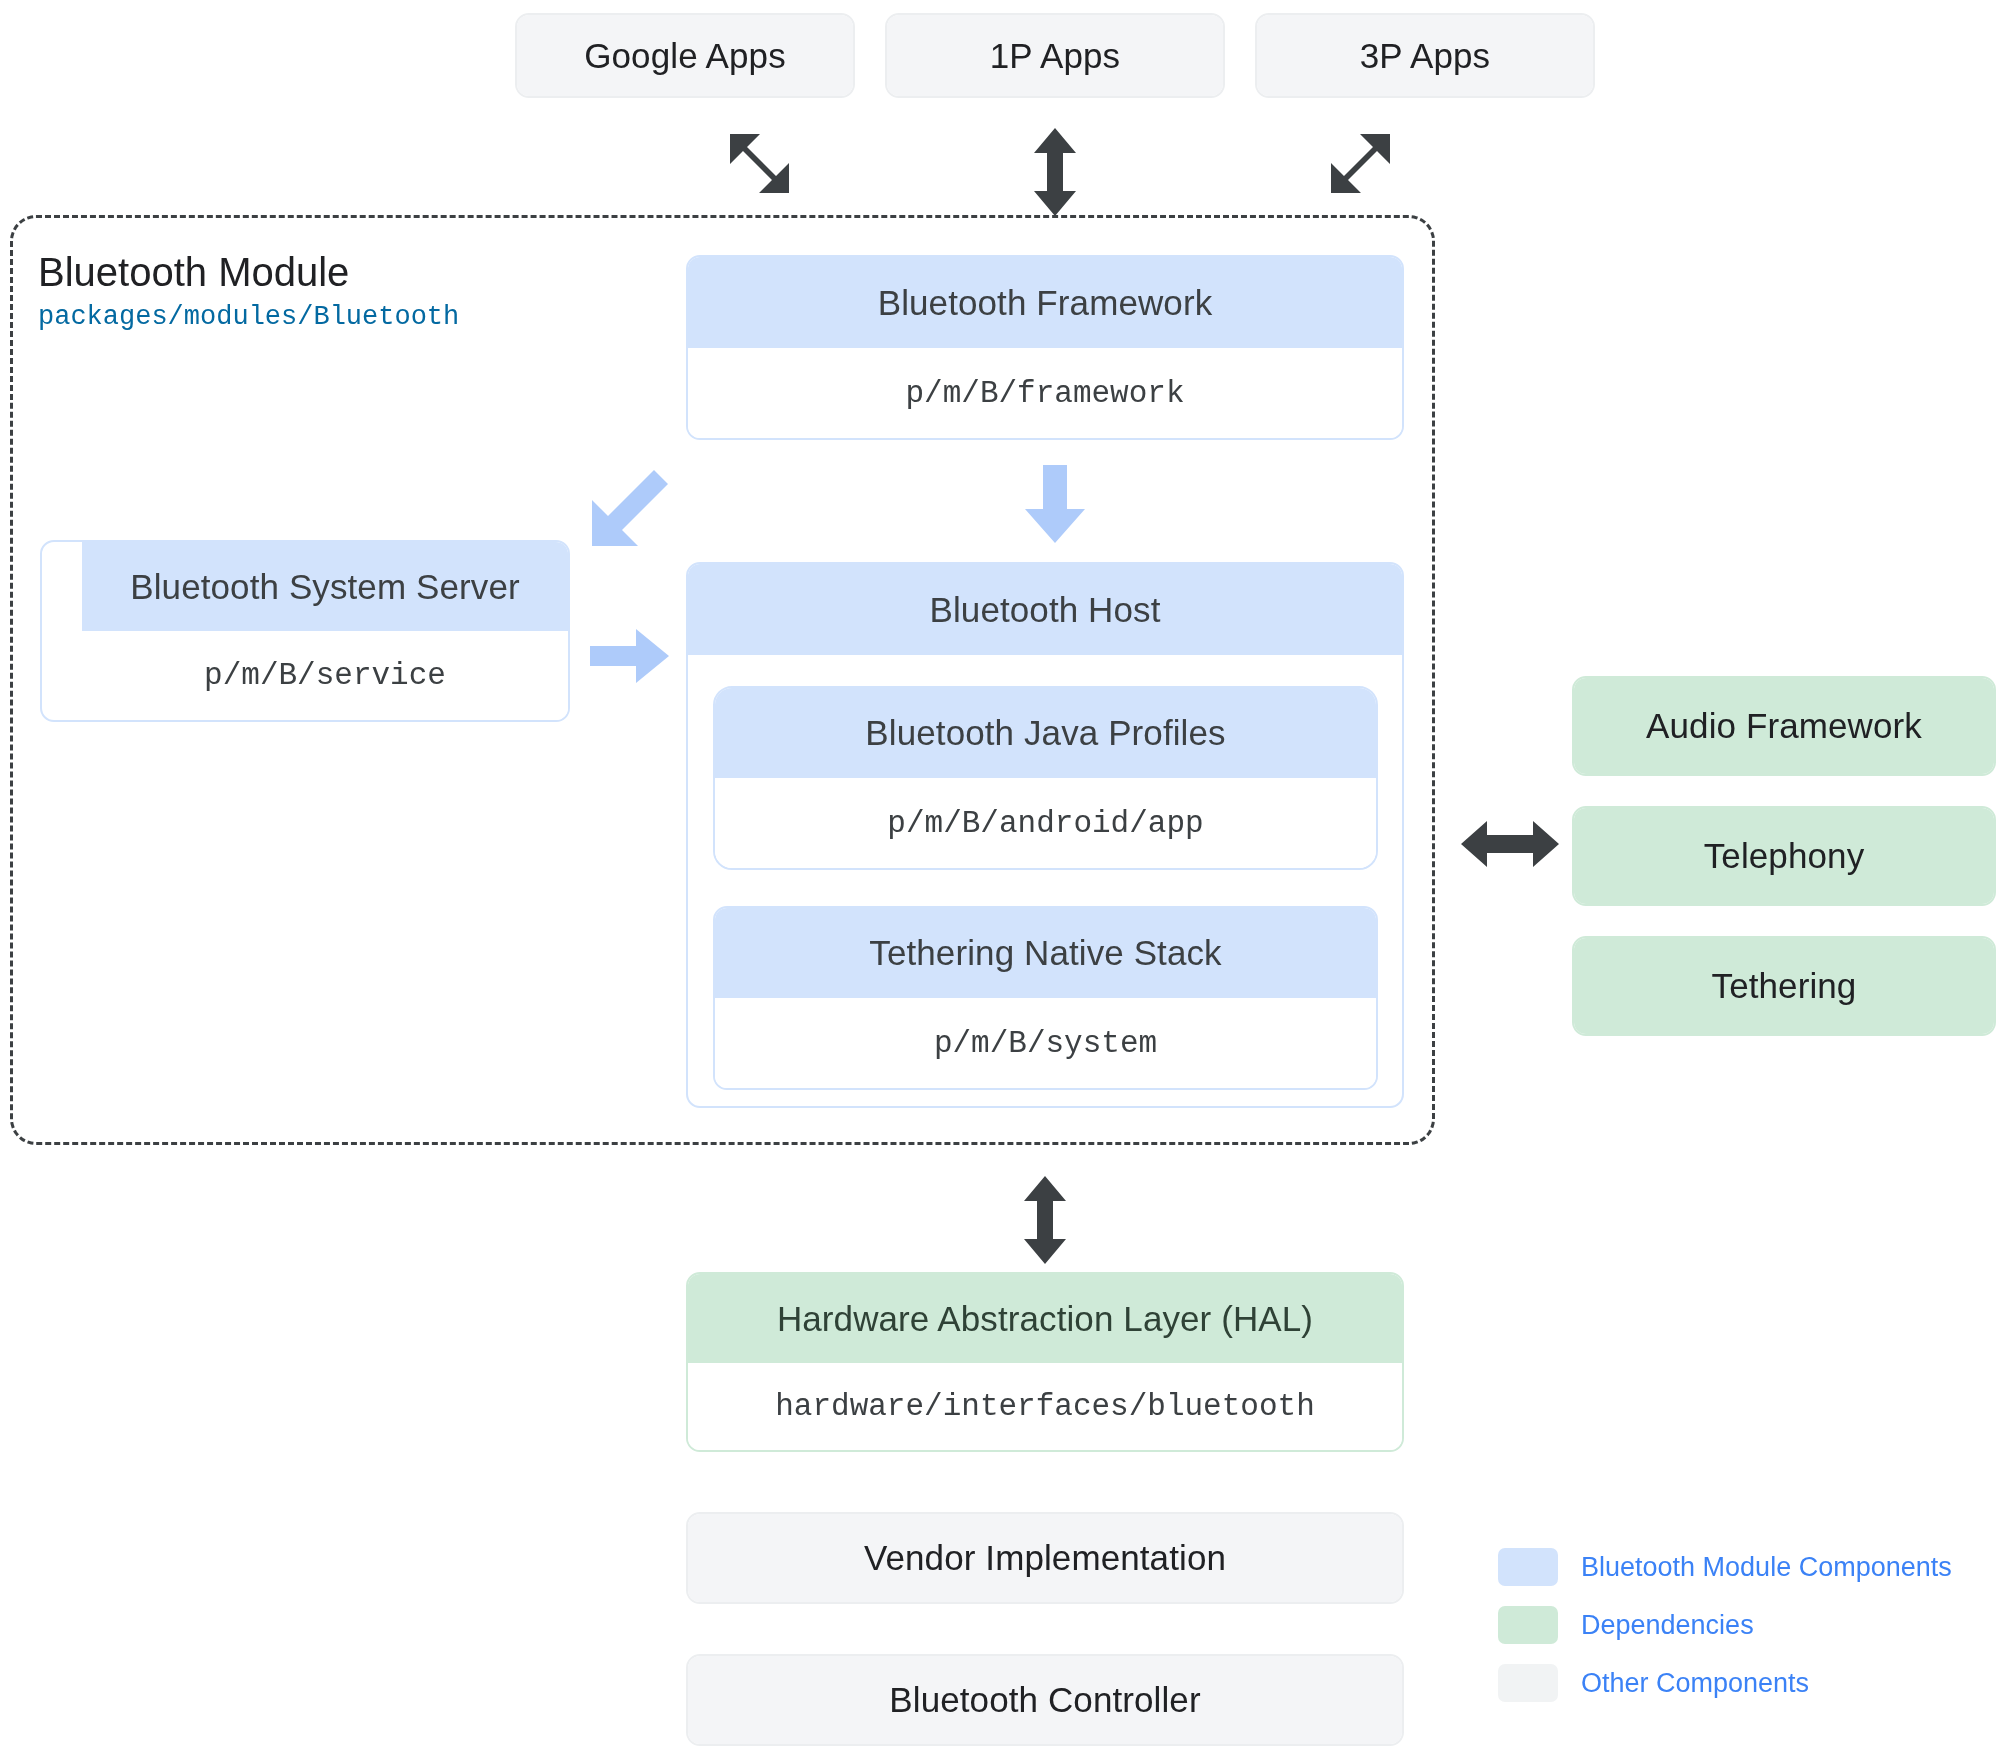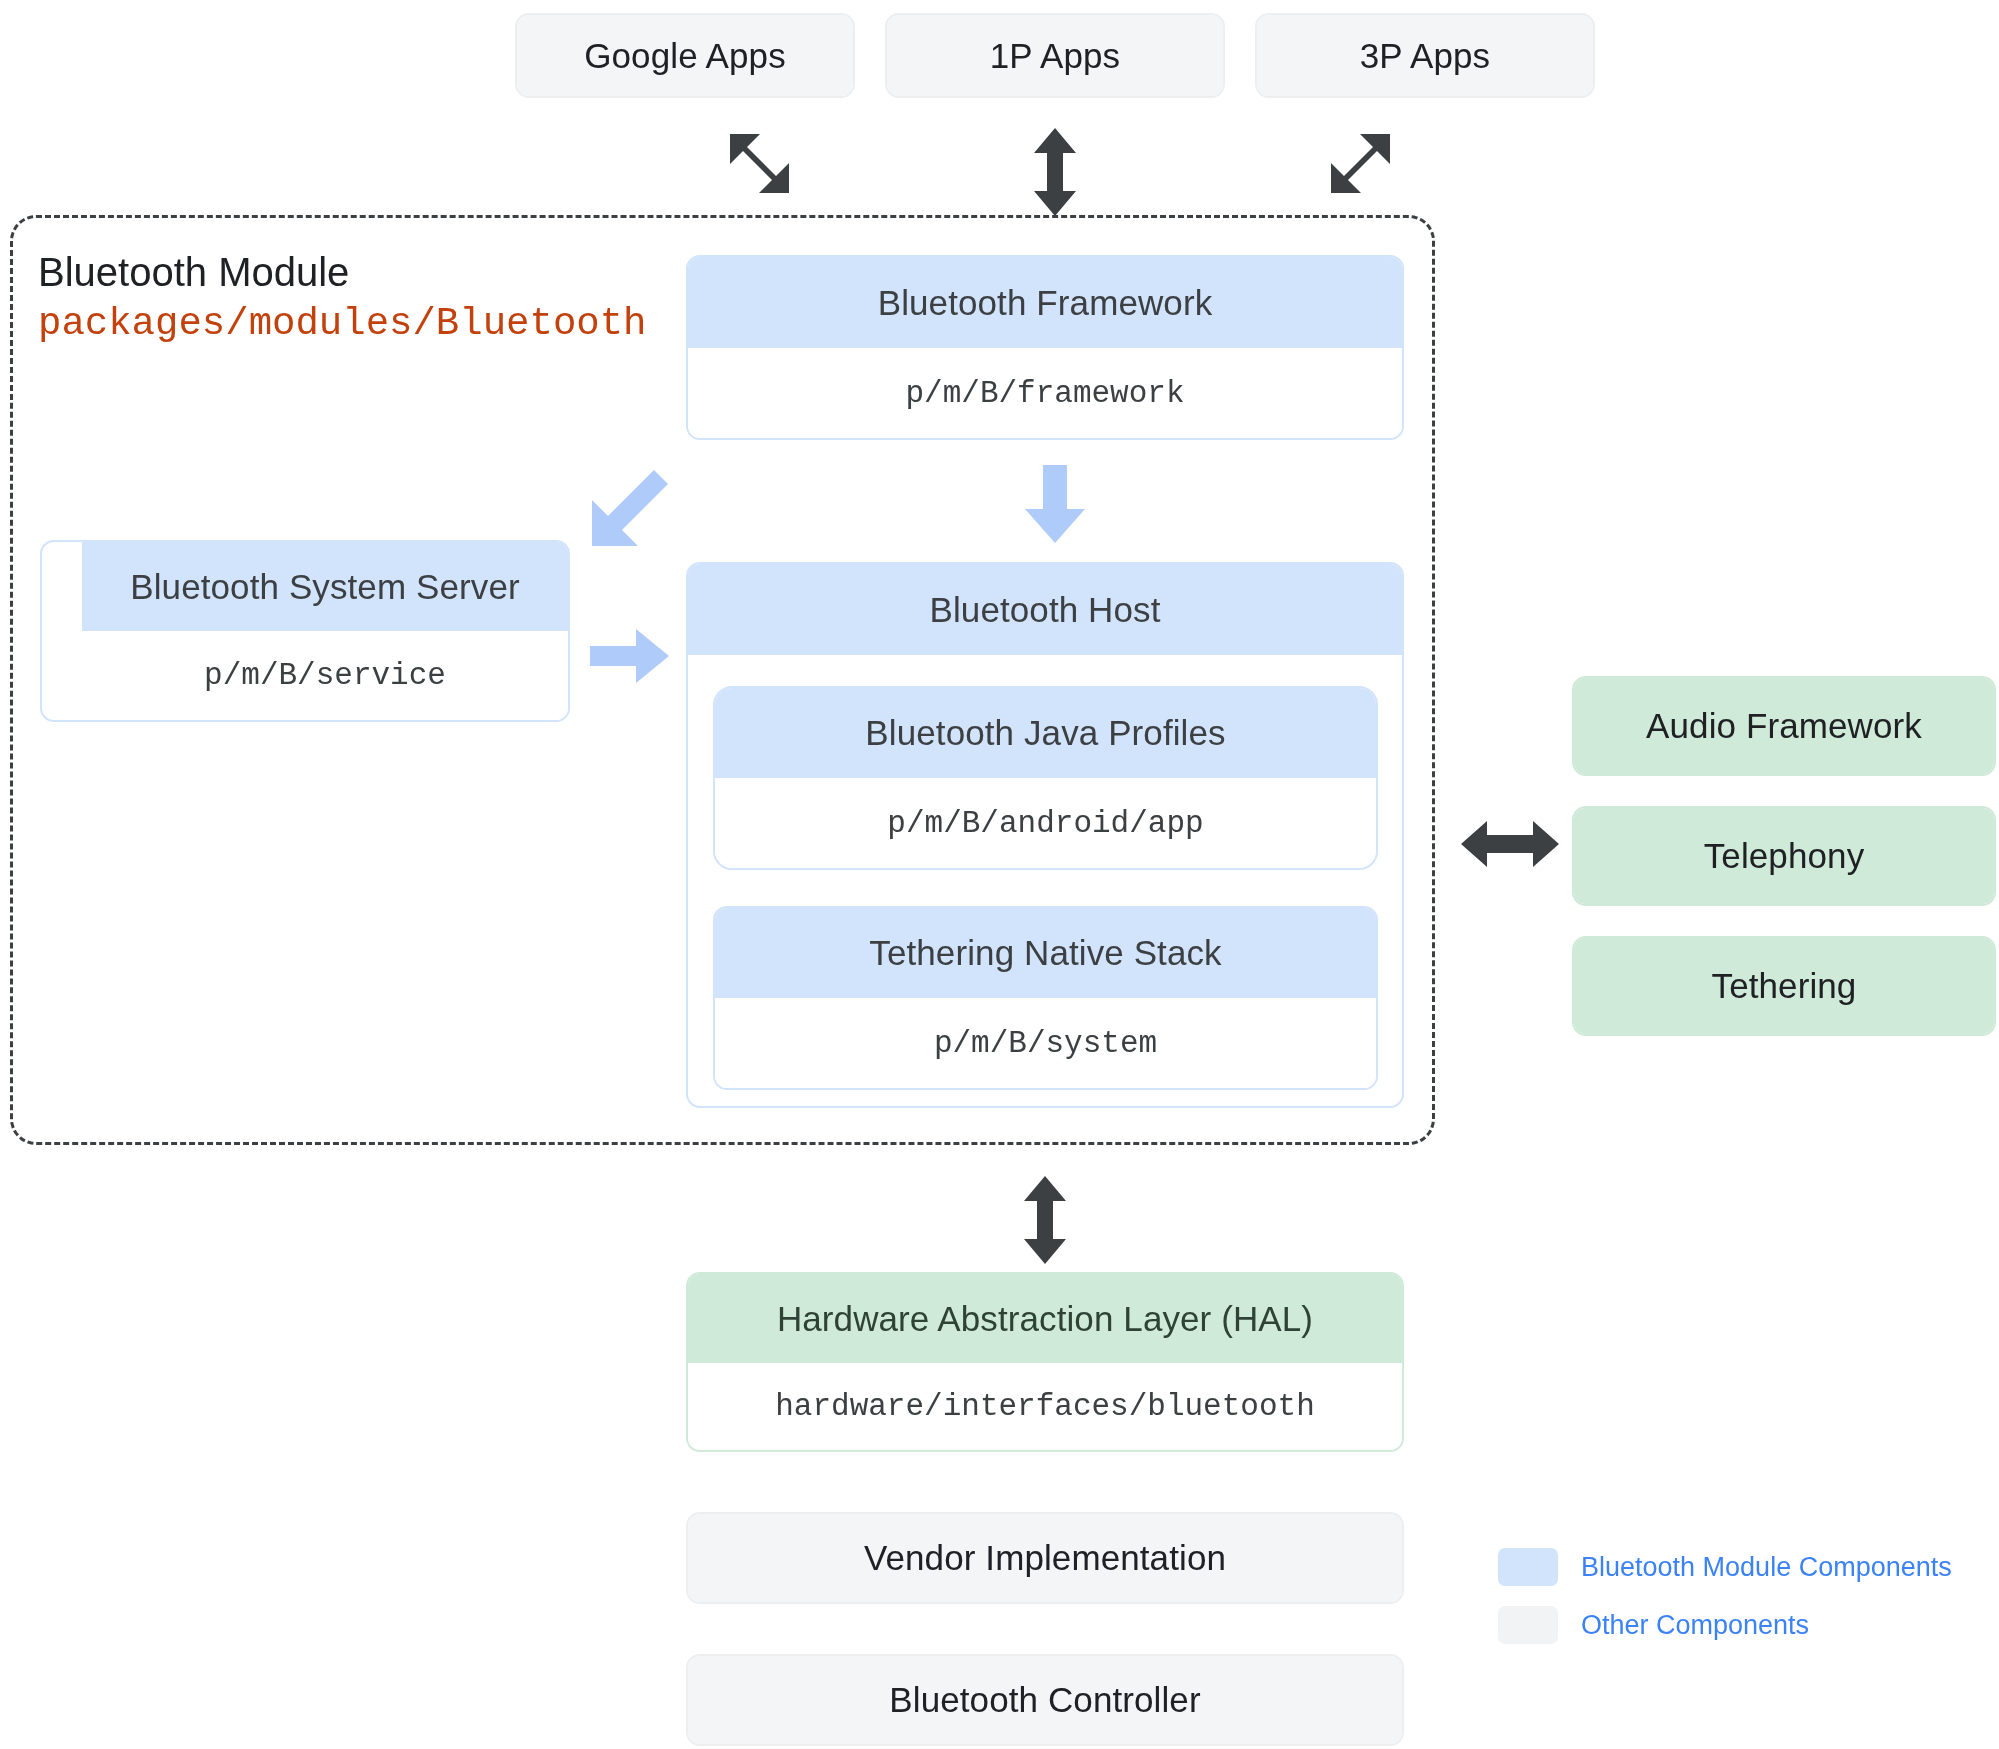--- a/index.html
+++ b/index.html
@@ -88,22 +88,22 @@
   }
   .module-title {
     position: absolute;
     font-size: 40px;
     color: #202124;
     white-space: nowrap;
   }
   .module-subtitle {
     position: absolute;
     font-family: "Liberation Mono", "DejaVu Sans Mono", monospace;
-    font-size: 39px;
-    color: #c2410c;
+    font-size: 27px;
+    color: #0369a1;
     white-space: nowrap;
   }
 
   
   .arrow { position: absolute; }
   .arrow svg { display: block; overflow: visible; }
 
   
   .legend { position: absolute; }
   .legend-row {
@@ -259,18 +259,22 @@
   <div class="node other" style="left:686px; top:1654px; width:718px; height:92px;">
     <div class="hdr" style="height:100%;">Bluetooth Controller</div>
   </div>
 
   <div class="legend" style="left:1498px; top:1548px;">
     <div class="legend-row">
       <span class="legend-swatch" style="background:#d2e3fc;"></span>
       <span class="legend-label">Bluetooth Module Components</span>
     </div>
     <div class="legend-row">
+      <span class="legend-swatch" style="background:#cfead8;"></span>
+      <span class="legend-label">Dependencies</span>
+    </div>
+    <div class="legend-row">
       <span class="legend-swatch" style="background:#f1f3f4;"></span>
       <span class="legend-label">Other Components</span>
     </div>
   </div>
 
 </div>
 
 </body></html>

